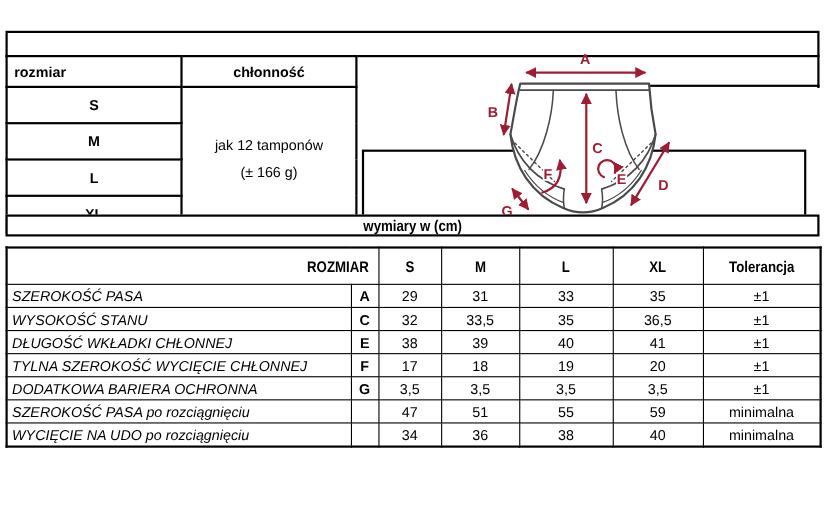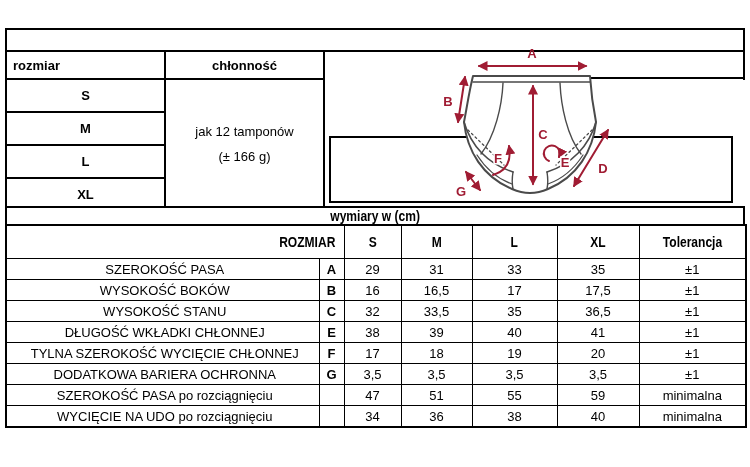--- a/index.html
+++ b/index.html
@@ -5,21 +5,21 @@
   html,body{margin:0;padding:0;background:#fff;}
   .page{position:relative;width:750px;height:467px;background:#fff;overflow:hidden;
         font-family:"Liberation Sans",sans-serif;color:#000;}
   .abs{position:absolute;box-sizing:border-box;}
   .frame{border:2px solid #000;background:#fff;}
 
   
   .title-bar{left:5px;top:5px;width:740px;height:25px;display:flex;align-items:center;justify-content:center;
              font-weight:bold;font-size:15px;letter-spacing:.2px;}
   .empty-row{left:5px;top:28px;width:740px;height:24px;}
-  .unit-bar{left:5px;top:206px;width:740px;height:20px;display:flex;align-items:center;justify-content:center;
+  .unit-bar{left:5px;top:195px;width:740px;height:20px;display:flex;align-items:center;justify-content:center;
             font-weight:bold;font-size:14px;}
   .cond{display:inline-block;transform:scaleX(.86);transform-origin:center;white-space:nowrap;}
 
   
   .size-table{position:absolute;left:5px;top:50px;width:320px;border-collapse:collapse;table-layout:fixed;background:#fff;}
   .size-table td{border:2px solid #000;font-size:13px;vertical-align:middle;}
   .size-table .sz-hdr{font-weight:bold;text-align:left;padding-left:6px;height:24px;}
   .size-table .ab-hdr{font-weight:bold;text-align:center;height:24px;}
   .size-table .sz{font-weight:bold;text-align:center;height:29px;}
   .size-table .ab-val{text-align:center;padding:0 26px;line-height:1.9;}
@@ -34,21 +34,21 @@
   .halo{paint-order:stroke;stroke:#fff;stroke-width:3px;}
 
   
   .meas{position:absolute;left:5px;top:224px;width:740px;border-collapse:collapse;table-layout:fixed;
         font-size:13px;background:#fff;border:2px solid #000;}
   .meas th,.meas td{border:1px solid #000;padding:0;vertical-align:middle;overflow:hidden;white-space:nowrap;}
   .meas thead th{height:32px;font-size:14px;}
   .meas thead .rz{text-align:right;padding-right:8px;}
   .meas thead .rz .cond{transform-origin:right center;}
   .meas tbody td{height:20px;}
-  .meas .lbl{text-align:center;padding-left:4px;}
+  .meas .lbl{text-align:left;padding-left:4px;font-style:italic;}
   .meas .ltr{text-align:center;font-weight:bold;}
   .meas .val,.meas .tol{text-align:center;}
   .meas tr.hl td{color:#FF0000;font-weight:bold;}
 </style>
 </head>
 <body>
 
 <div class="page">
 
 
@@ -149,29 +149,20 @@
         <tr>
           <td class="lbl">SZEROKOŚĆ PASA</td>
           <td class="ltr">A</td>
           <td class="val">29</td>
           <td class="val">31</td>
           <td class="val">33</td>
           <td class="val">35</td>
           <td class="tol">±1</td>
         </tr>
         <tr>
-          <td class="lbl">WYSOKOŚĆ BOKÓW</td>
-          <td class="ltr">B</td>
-          <td class="val">16</td>
-          <td class="val">16,5</td>
-          <td class="val">17</td>
-          <td class="val">17,5</td>
-          <td class="tol">±1</td>
-        </tr>
-        <tr>
           <td class="lbl">WYSOKOŚĆ STANU</td>
           <td class="ltr">C</td>
           <td class="val">32</td>
           <td class="val">33,5</td>
           <td class="val">35</td>
           <td class="val">36,5</td>
           <td class="tol">±1</td>
         </tr>
         <tr>
           <td class="lbl">DŁUGOŚĆ WKŁADKI CHŁONNEJ</td>

